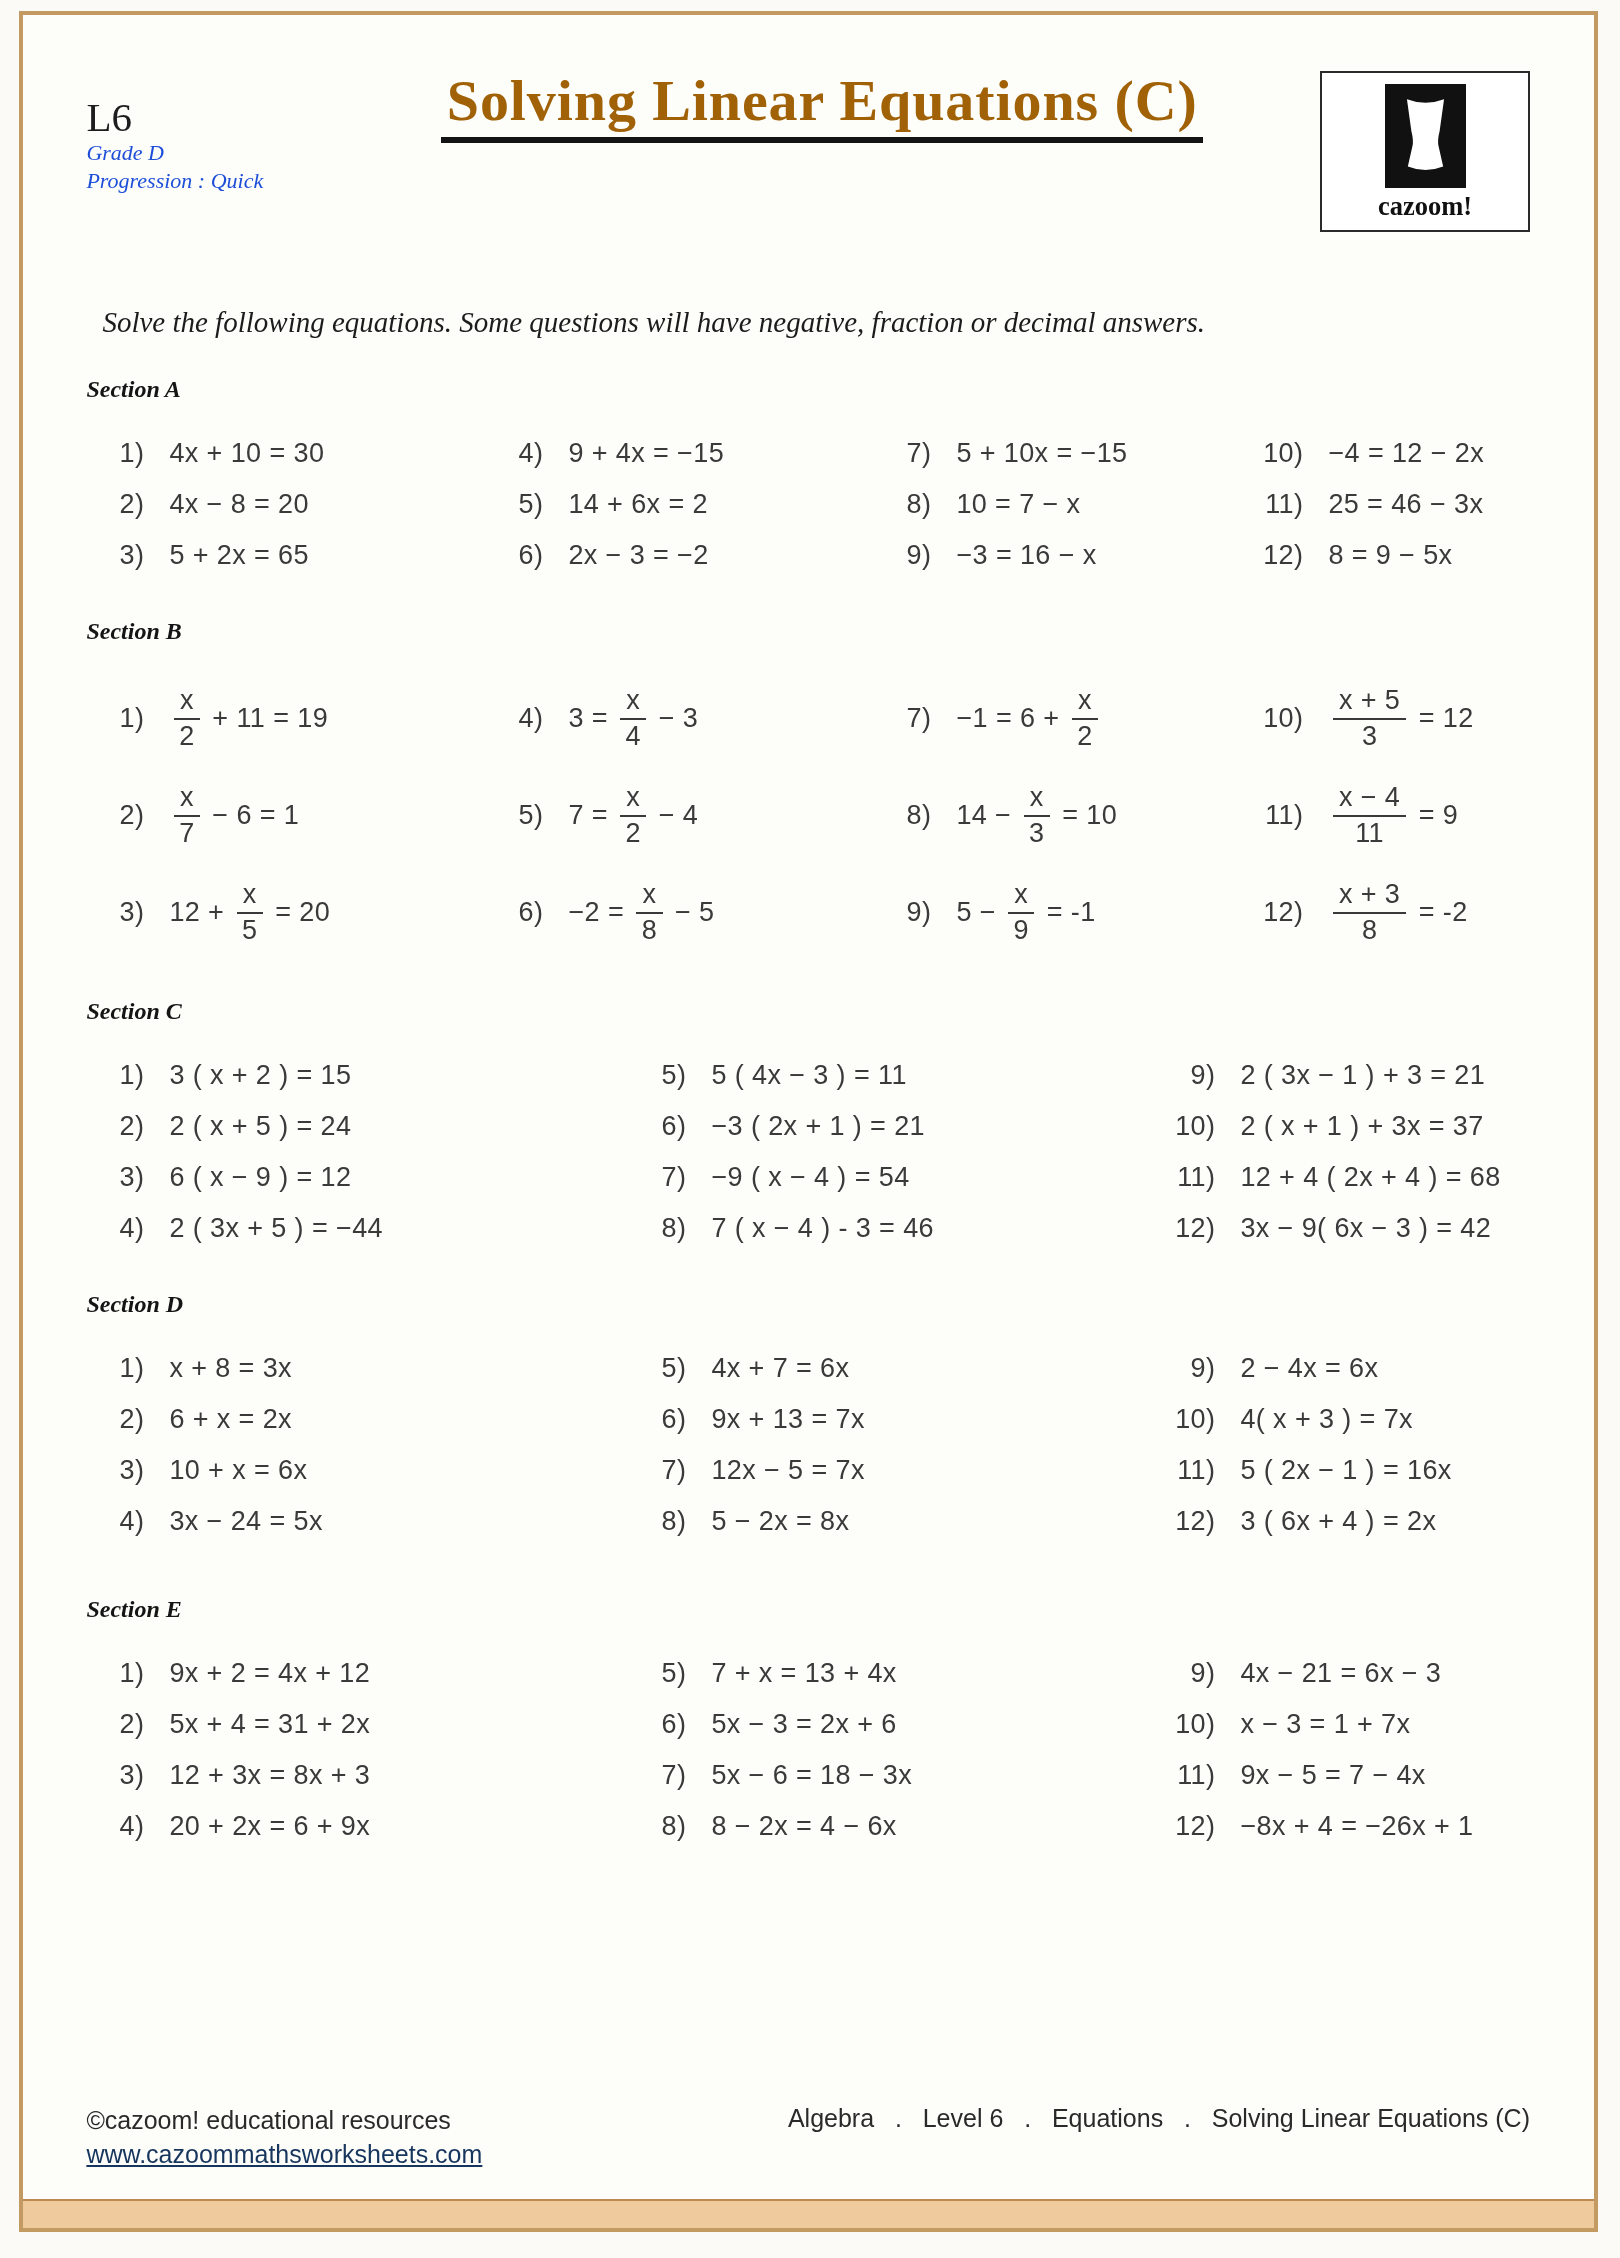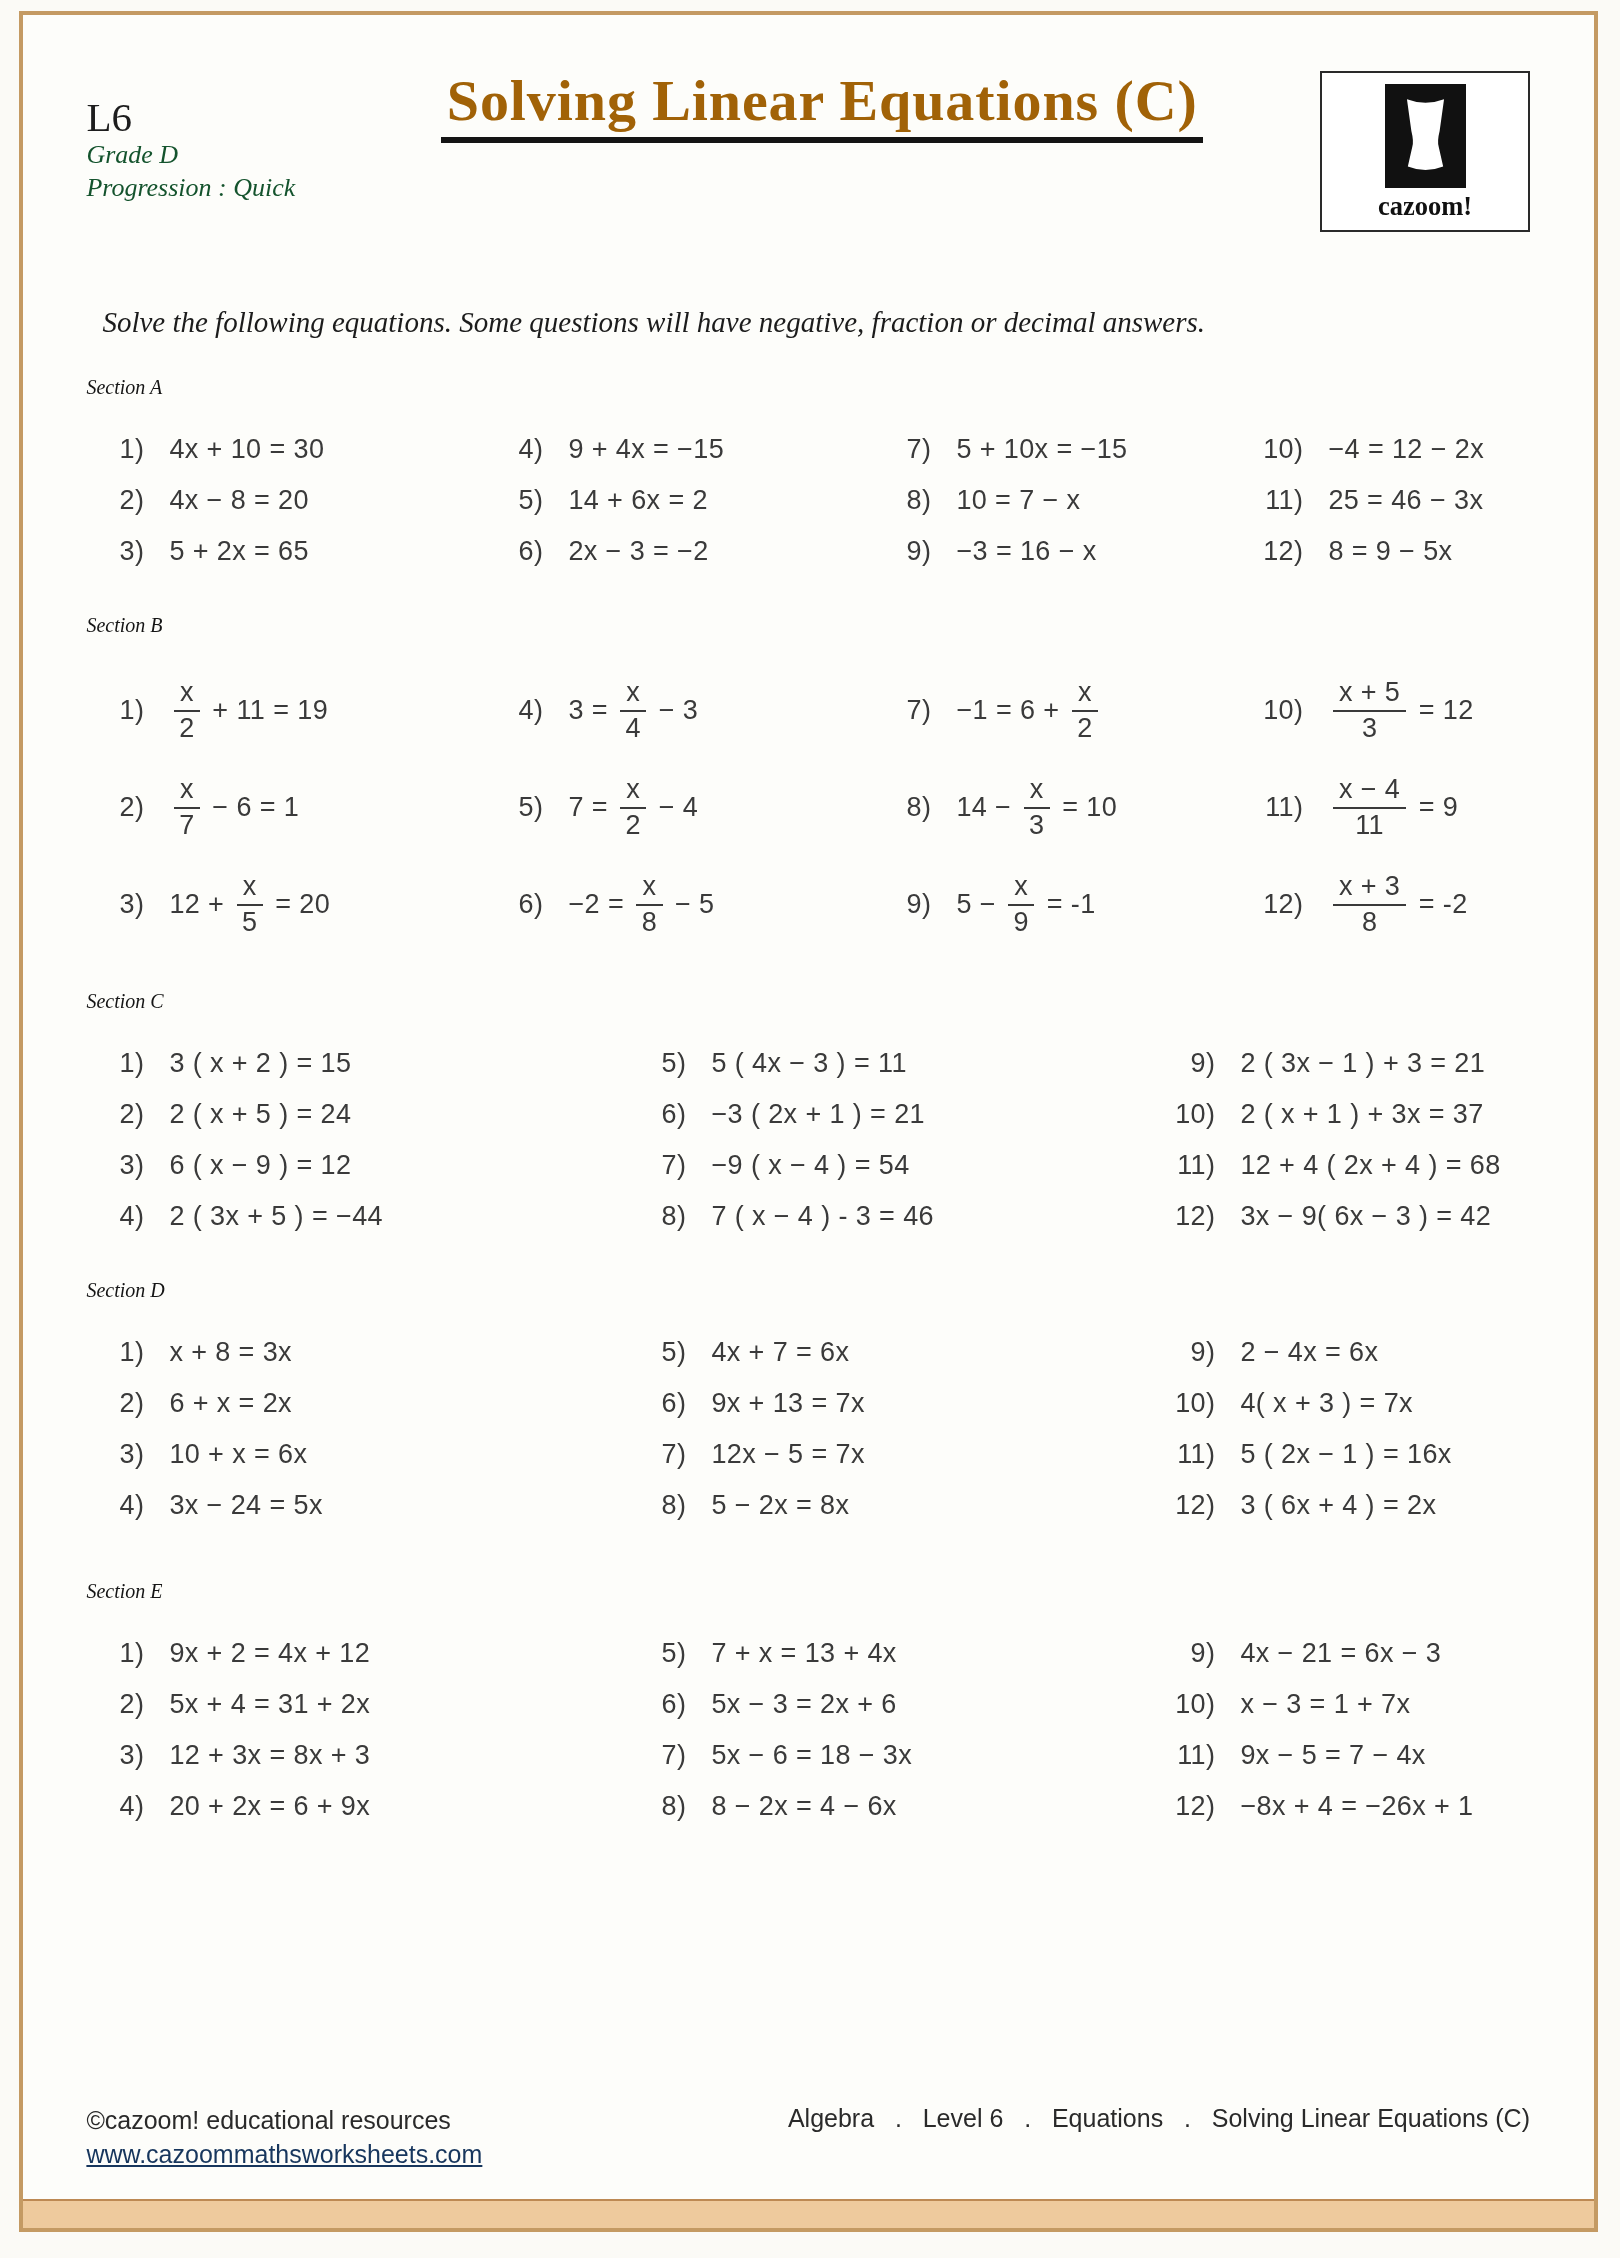--- a/index.html
+++ b/index.html
@@ -15,41 +15,41 @@
   .bottom-band {
     position:absolute; left:0; right:0; bottom:0; height:26.5px;
     background:#eeca9d; border-top:2.6px solid #bd8953;
   }
   .content { position:absolute; top:15px; left:24px; right:27px; bottom:31px; padding:26.5px 37px 0 39px; }
 
   
   .header { display:flex; align-items:flex-start; }
   .meta { width:238px; flex:none; }
   .code { font-size:41px; line-height:1.05; font-weight:400;margin-top:40px; }
-  .meta-line { font-size:26px; font-style:italic; line-height:1.25; color:#14532d; }
+  .meta-line { font-size:22px; font-style:italic; line-height:1.25; color:#1d4ed8; }
   .title-wrap { flex:1; text-align:center; padding-top:10.6px; }
   .page-title {
     display:inline-block; font-size:58px; font-weight:bold; letter-spacing:0.9px;
     border-bottom:6.2px solid #141414; padding:0 5.3px 3.5px; color:#a16207;
   }
   .logo-box {
     flex:none; width:210px; height:161px; border:2.6px solid #2a2a2a; background:#fff;
     display:flex; flex-direction:column; align-items:center; justify-content:flex-start;
     padding-top:10.6px; box-sizing:border-box; margin-top:15px;
   }
   .logo-drum { width:81px; height:104px; background:#111; display:flex; align-items:center; justify-content:center; }
   .logo-word { font-family:"Liberation Serif", serif; font-weight:bold; font-size:26.5px; color:#111; margin-top:3.5px; }
 
   
   .instruction { margin:74px 0 0 16px; font-size:29px; font-style:italic; color:#1c1c1c; }
 
   
   .section { margin-top:37px; }
   .section-e { margin-top:49px; }
-  .section-title { margin:12px 0 25px 0; font-size:20px; font-style:italic; font-weight:normal; color:#151515; }
+  .section-title { margin:12px 0 25px 0; font-size:24px; font-style:italic; font-weight:bold; color:#151515; }
   .problem-grid { display:flex; }
   .cols-4 .problem-col:nth-child(1){ width:399px; flex:none; }
   .cols-4 .problem-col:nth-child(2){ width:388px; flex:none; }
   .cols-4 .problem-col:nth-child(3){ width:372px; flex:none; }
   .cols-4 .problem-col:nth-child(4){ flex:1; }
   .cols-3 .problem-col:nth-child(1){ width:542px; flex:none; }
   .cols-3 .problem-col:nth-child(2){ width:529px; flex:none; }
   .cols-3 .problem-col:nth-child(3){ flex:1; }
 
   .problem { height:51px; display:flex; align-items:center;

